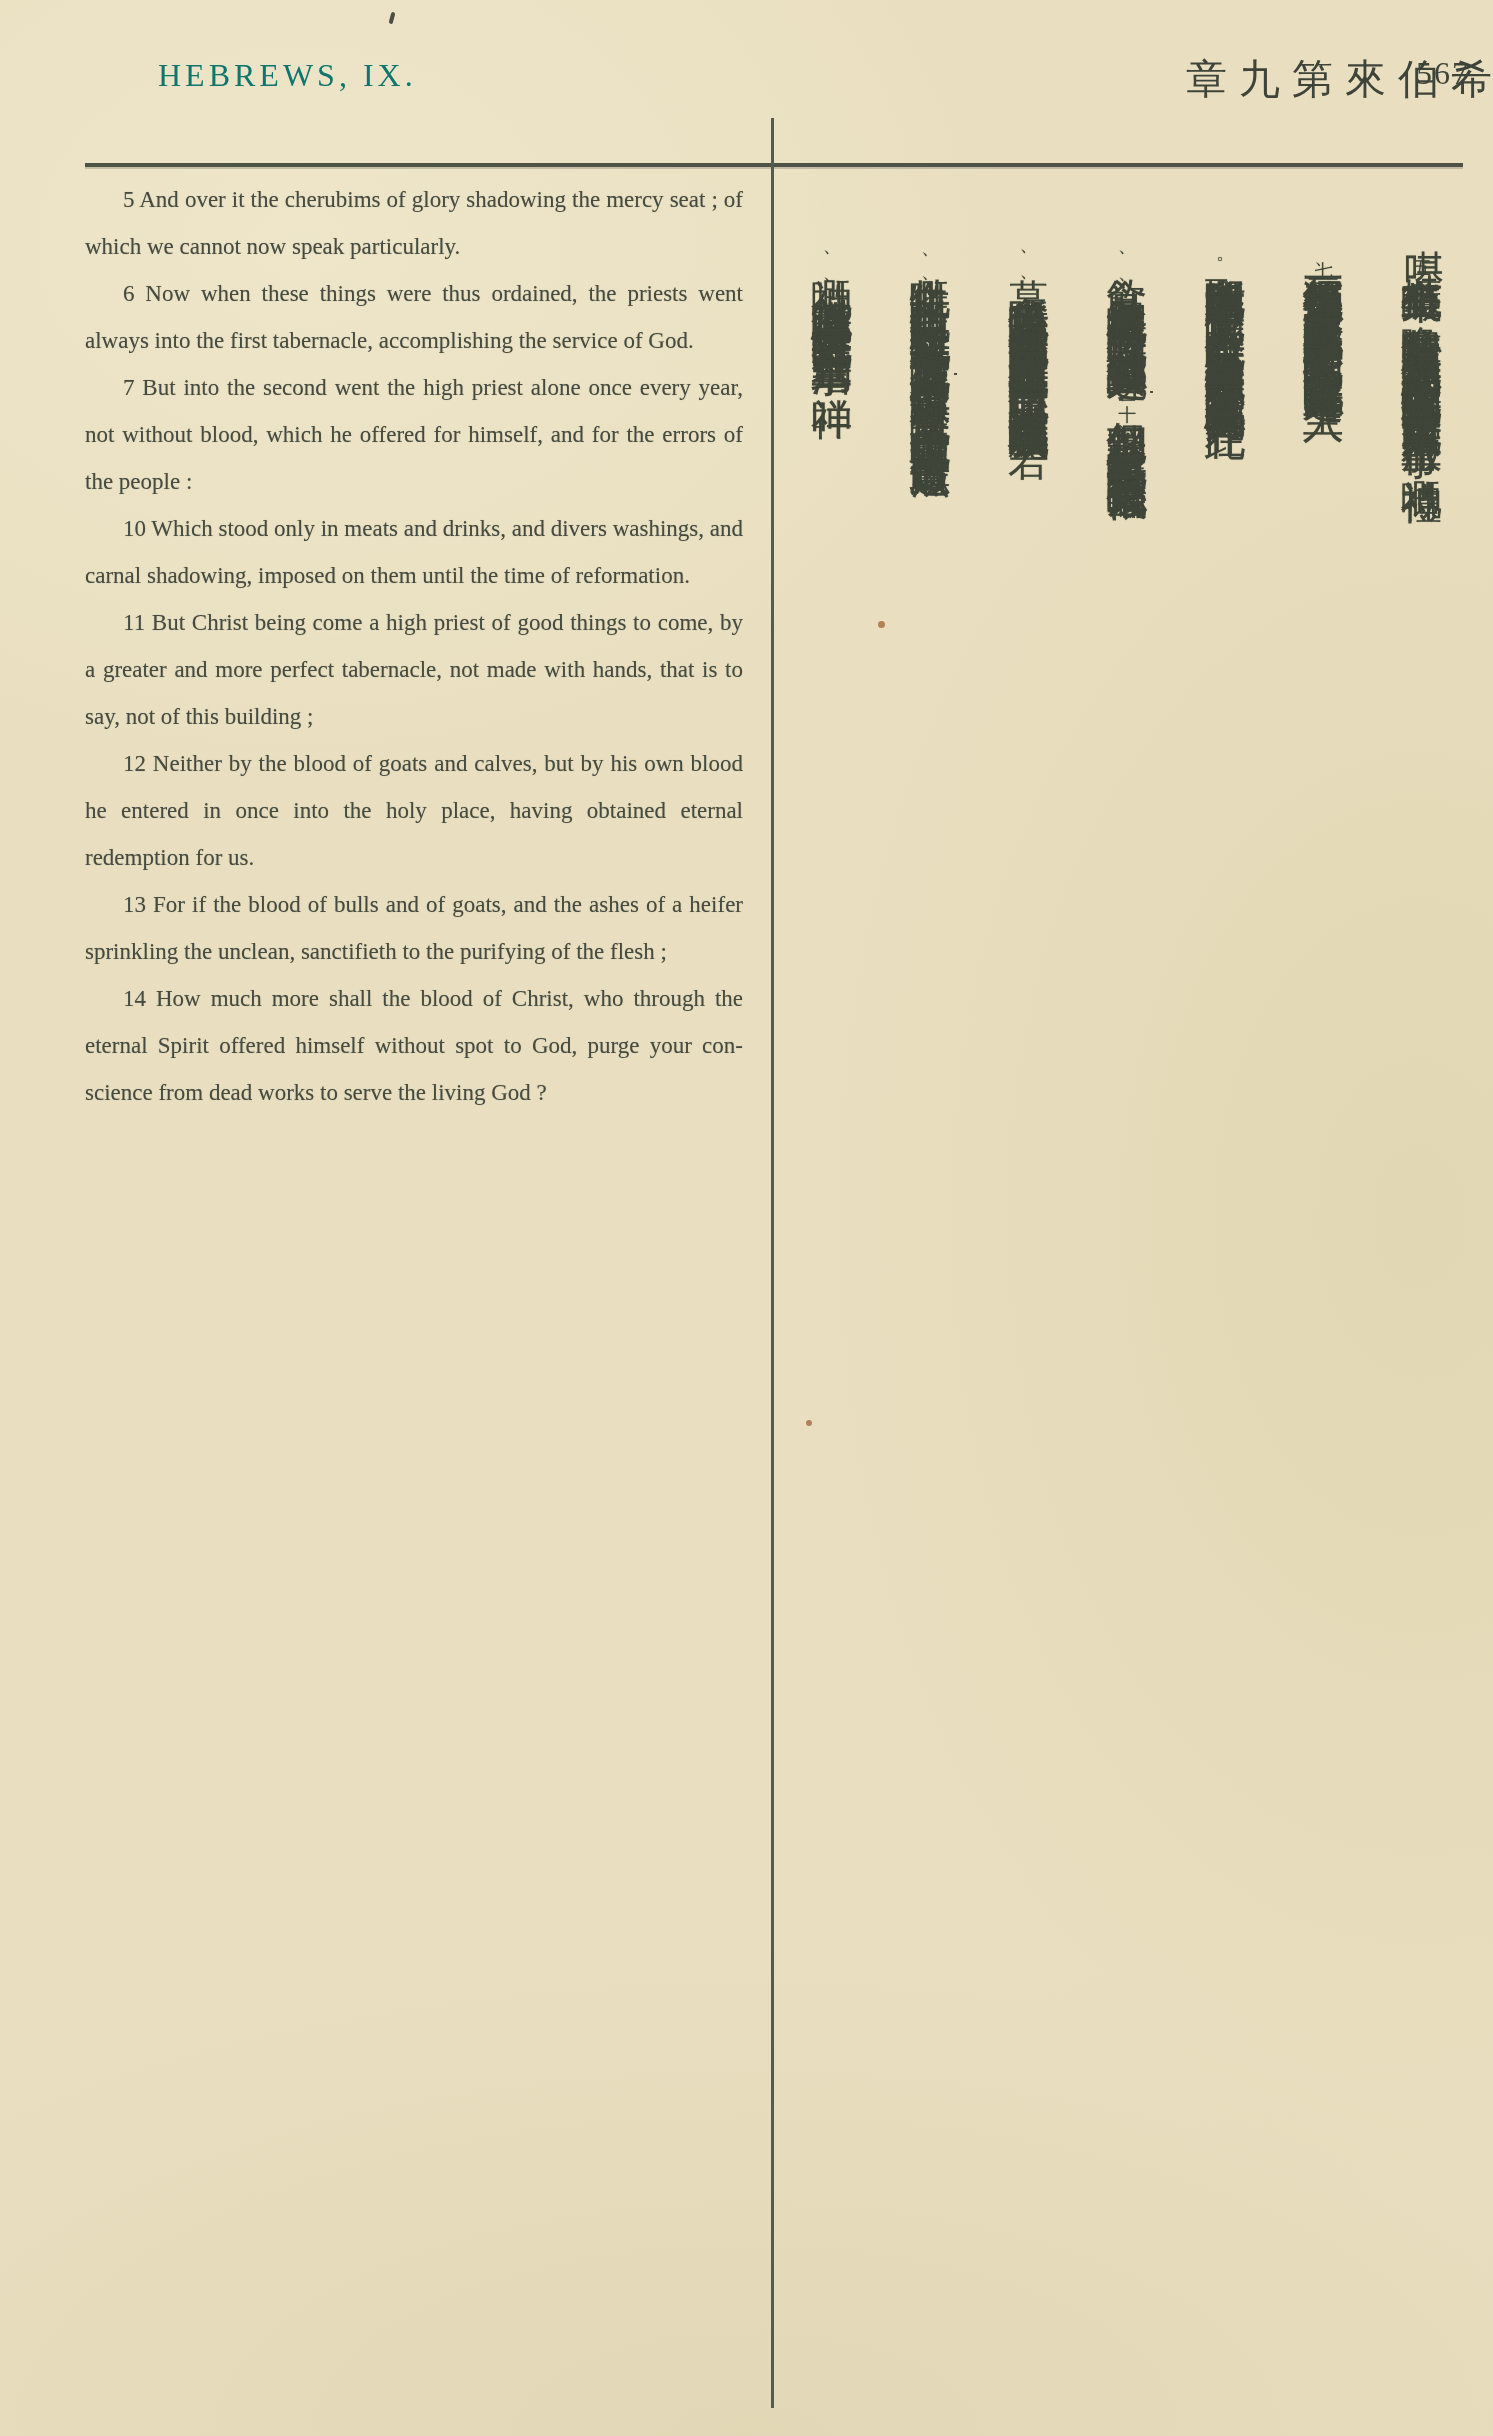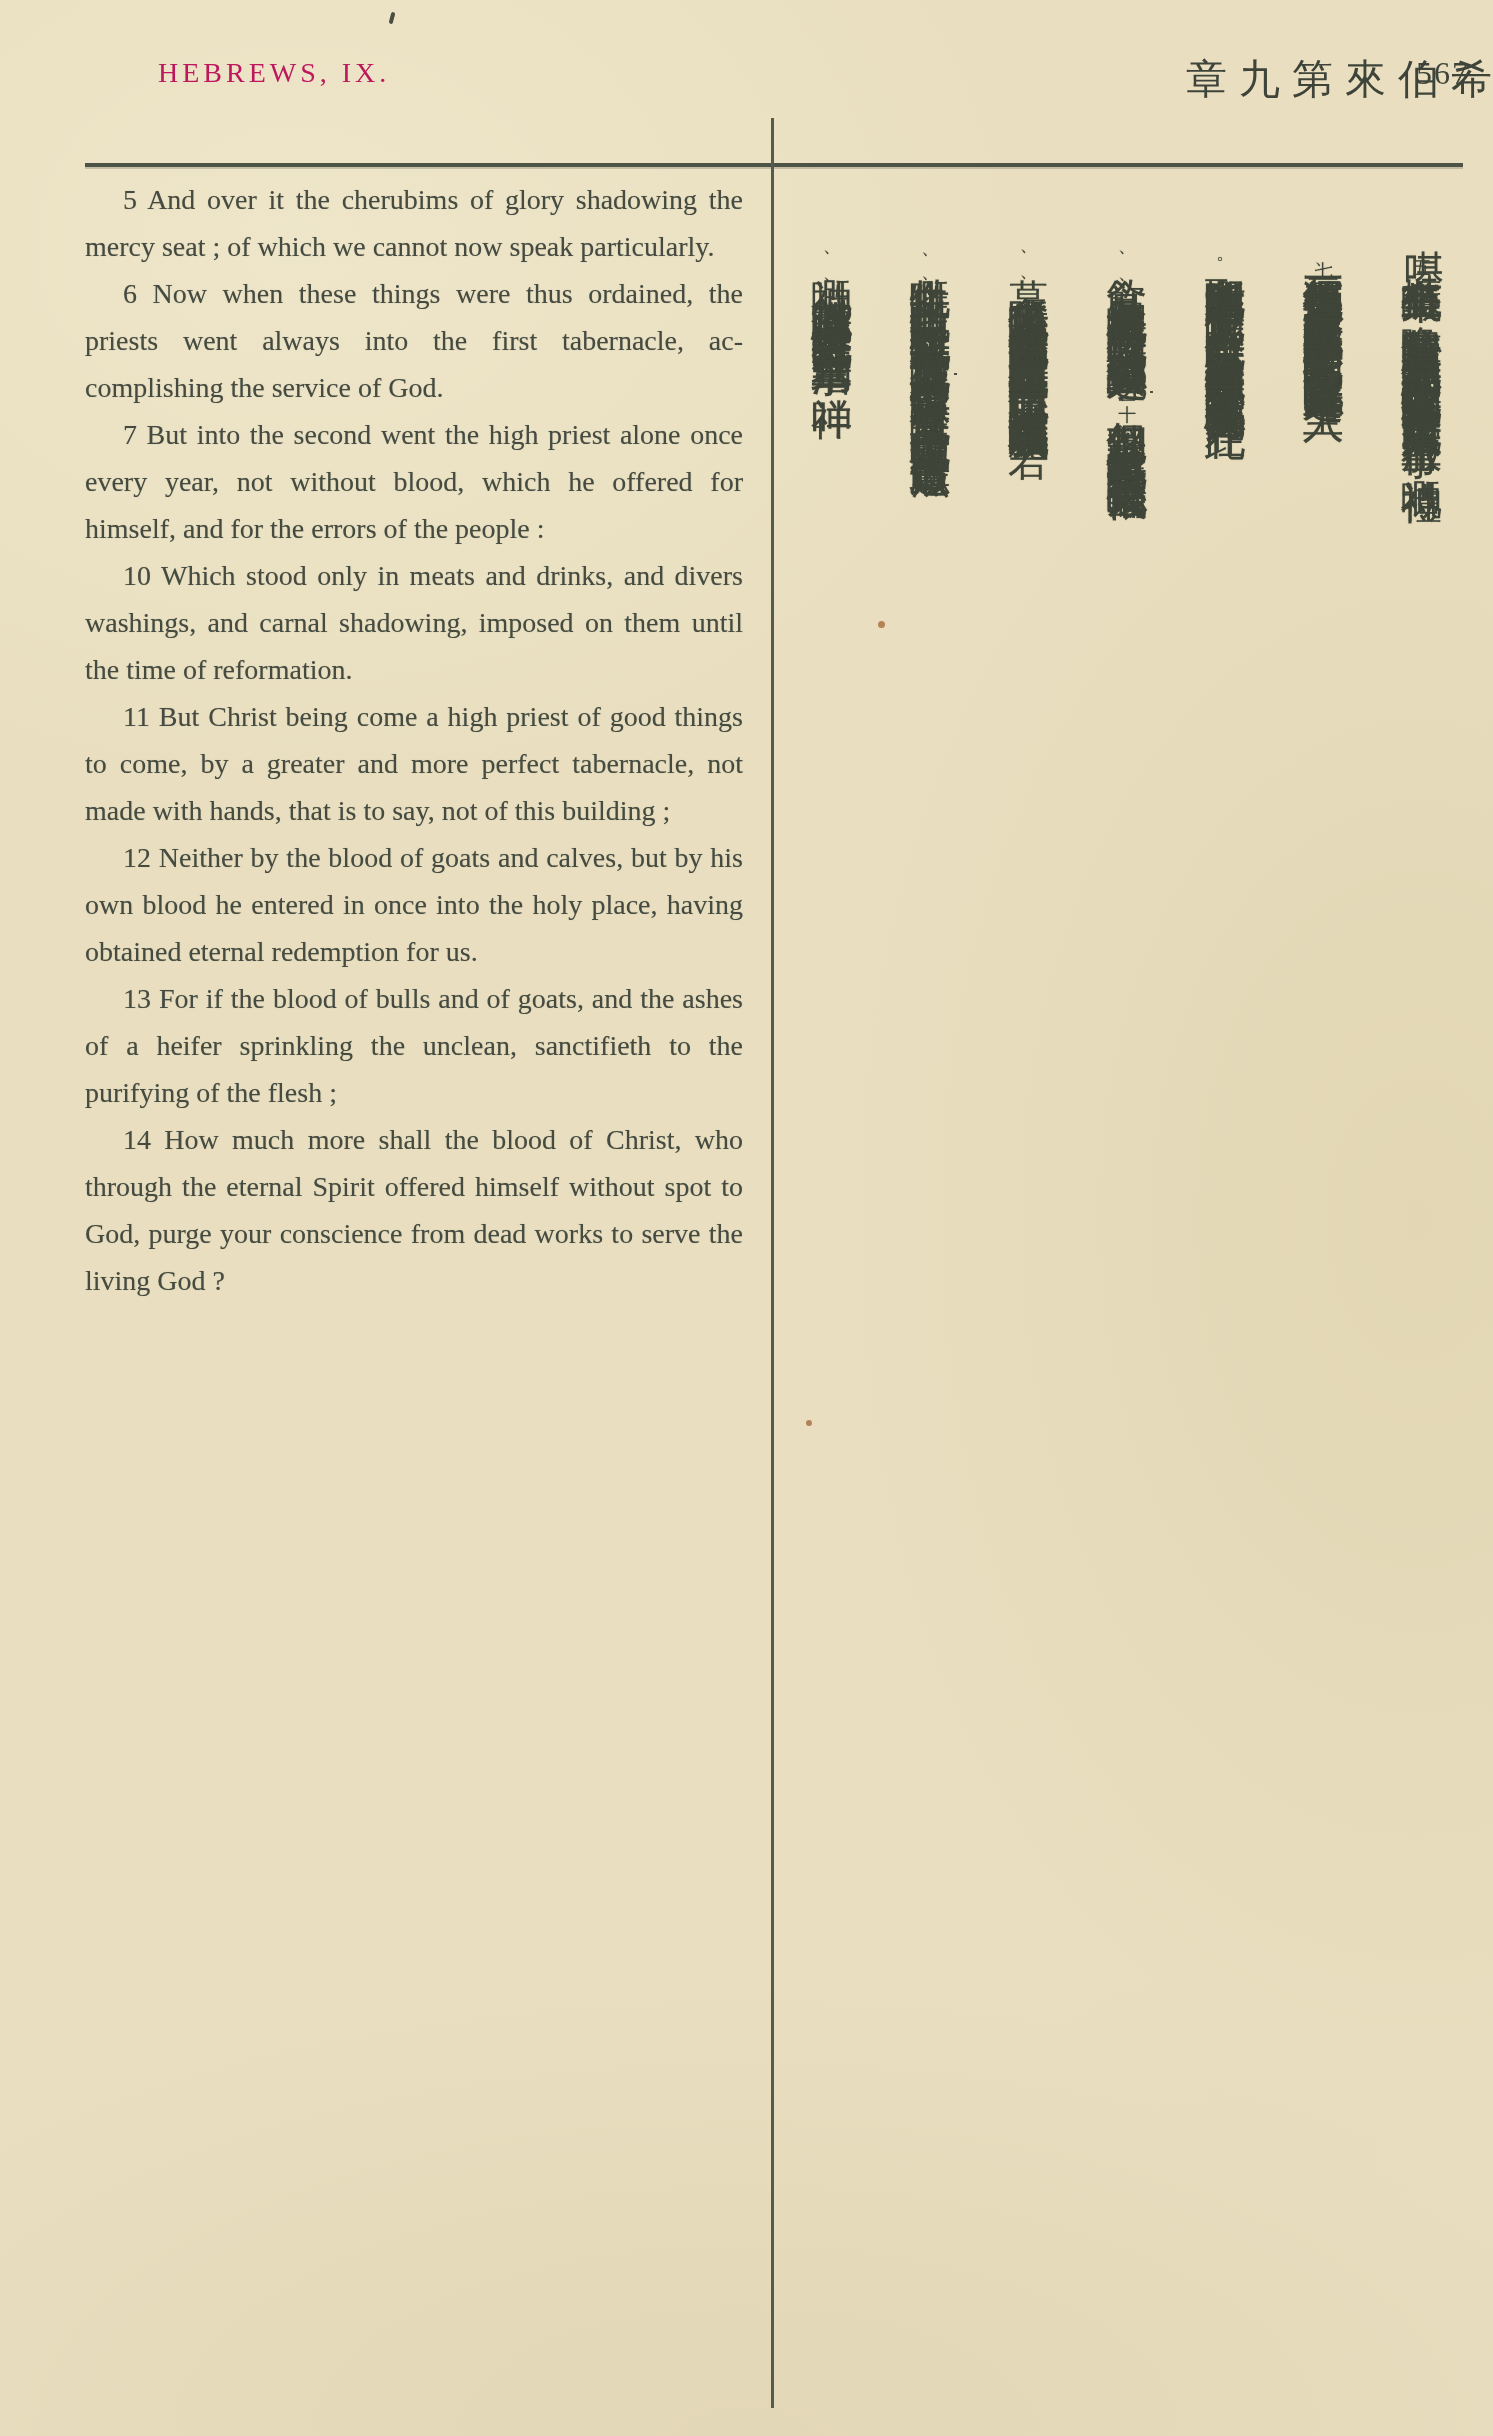--- a/index.html
+++ b/index.html
@@ -9,28 +9,28 @@
       radial-gradient(ellipse 1200px 900px at 20% 10%, rgba(255,250,230,.25), rgba(0,0,0,0) 60%),
       radial-gradient(ellipse 900px 1400px at 95% 50%, rgba(210,195,150,.30), rgba(0,0,0,0) 70%),
       radial-gradient(ellipse 1600px 700px at 50% 100%, rgba(205,190,150,.25), rgba(0,0,0,0) 70%),
       #e9dfc0;
     font-family:"Liberation Serif", serif;
     color:#41463b;
   }
   .speck{position:absolute;border-radius:50%;}
   #rule{position:absolute;left:85px;top:163px;width:1378px;height:4px;background:#4d5347;box-shadow:0 2px 0 rgba(77,83,71,.25);}
   #divider{position:absolute;left:771px;top:118px;width:3px;height:2290px;background:#555b4e;}
-  #header-left{position:absolute;left:158px;top:57px;font-size:28px;letter-spacing:4px;color:#be185d;white-space:nowrap;font-family:Liberation Serif, serif;}
+  #header-left{position:absolute;left:158px;top:57px;font-size:32px;letter-spacing:4px;color:#0f766e;white-space:nowrap;font-family:Liberation Serif, serif;}
   #header-right{position:absolute;left:1186px;top:52px;font-size:41px;letter-spacing:12px;color:#3e443a;white-space:nowrap;}
   #page-number{position:absolute;left:1416px;top:55px;font-size:32px;letter-spacing:2px;color:#3e443a;}
   
   #english-block{position:absolute;left:85px;top:176px;width:658px;}
   #english-block p{
     margin:0;text-indent:38px;text-align:justify;
-    font-size:28px;line-height:47px;color:#454b40;
+    font-size:23px;line-height:47px;color:#454b40;
     text-shadow:0 0 1px rgba(69,75,64,.35);
   }
   #english-block p span.it{}
   
   #chinese-block{
     position:absolute;left:782px;top:246px;width:688px;height:2160px;
     display:flex;flex-direction:row-reverse;
   }
   .zh-col{
     writing-mode:vertical-rl;

